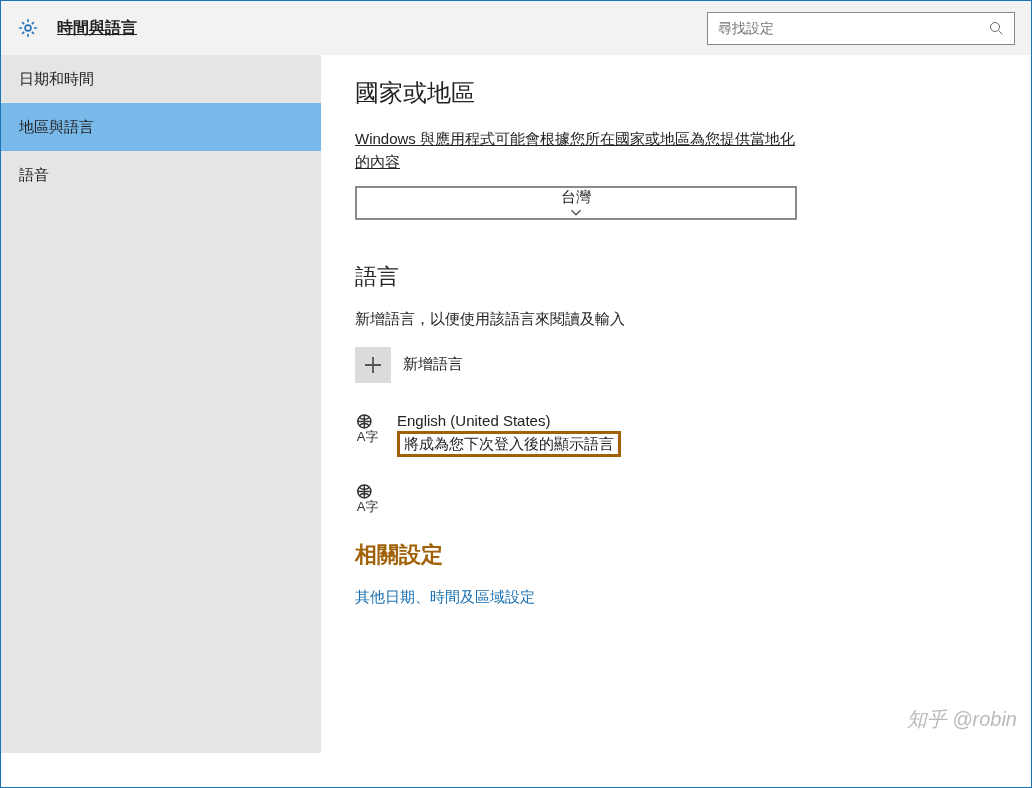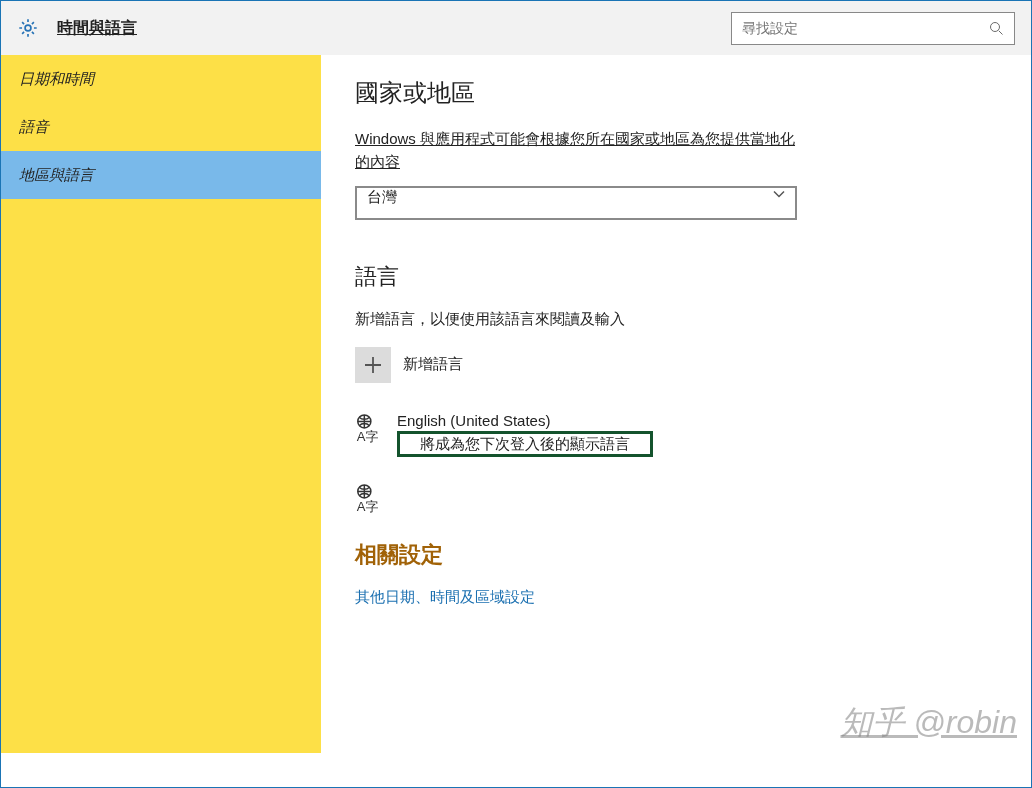--- a/index.html
+++ b/index.html
@@ -16,49 +16,49 @@
   .back-btn svg{width:16px;height:16px;stroke:#333;}
   .title-text{font-size:13px; color:#333; margin-left:10px;}
   .win-controls{margin-left:auto; display:flex;}
   .win-btn{width:46px;height:34px;display:flex;align-items:center;justify-content:center;}
   .win-btn svg{width:11px;height:11px;stroke:#333;fill:none;stroke-width:1;}
   .win-btn.close svg{stroke-width:1.2;}
   
   .header{height:54px; background:#f2f2f2; display:flex; align-items:center; padding:0 16px; border-bottom:0;}
   .gear{width:22px;height:22px;stroke:#2672b6;fill:none;stroke-width:1.8;}
   .header-title{font-size:16px; font-weight:600; margin-left:18px; color:#222;text-decoration:underline;}
-  .search-box{margin-left:auto; width:284px; height:33px; border:1px solid #888; display:flex; align-items:center; padding:0 10px; background:#fff;}
+  .search-box{margin-left:auto; width:308px; height:33px; border:1px solid #888; display:flex; align-items:center; padding:0 10px; background:#fff;}
   .search-box input{flex:1; border:none; outline:none; font-size:14px; color:#666; background:transparent;}
   .search-box svg{width:15px;height:15px;stroke:#666;fill:none;stroke-width:1.3;}
   
   .body{display:flex; height:calc(788px - 34px - 54px - 2px);}
-  .sidebar{width:320px; background:#fde047;font-style:italic;}
+  .sidebar{width:320px; background:#e5e5e5;}
   .nav-item{height:48px; display:flex; align-items:center; padding:0 18px; font-size:15px; color:#222;}
   .nav-item.selected{background:#79b9ea;}
   .content{flex:1; padding:22px 18px 0 34px; position:relative; overflow:hidden; background:#fff;}
   .section-h{font-size:24px; font-weight:400; color:#222; margin-bottom:18px;}
   .section-h.sm{font-size:22px;}
   .desc{font-size:15px; color:#222; line-height:1.55; max-width:450px; margin-bottom:12px;text-decoration:underline;}
-  .combo{width:442px; height:34px; border:2px solid #8a8a8a; display:flex; padding:0 10px; font-size:15px; color:#222; justify-content:space-between; margin-bottom:42px;}
+  .combo{width:442px; height:34px; border:2px solid #8a8a8a; display:flex; align-items:center; padding:0 10px; font-size:15px; color:#222; justify-content:space-between; margin-bottom:42px;flex-direction:column;}
   .combo svg{width:12px;height:12px;stroke:#555;fill:none;stroke-width:1.5;}
   .hint{font-size:15px; color:#222; margin-bottom:18px;}
   .add-row{display:flex; align-items:center; margin-bottom:28px;}
   .add-btn{width:36px;height:36px;background:#dcdcdc;display:flex;align-items:center;justify-content:center;margin-right:12px;}
   .add-btn svg{width:18px;height:18px;stroke:#555;stroke-width:1.8;fill:none;}
   .add-label{font-size:15px;color:#222;}
   .lang-row{display:flex; align-items:flex-start; margin-bottom:24px;}
   .lang-icon{width:30px; margin-right:12px; margin-top:2px;}
   .lang-icon svg{width:28px;height:30px;}
   .lang-text{display:flex;flex-direction:column;}
   .lang-name{font-size:15px;color:#222;line-height:1.35;}
   .lang-sub{font-size:15px;color:#222;line-height:1.35;}
-  .highlight-box{border:3px solid #14532d; padding:0 20px; display:inline-block;}
+  .highlight-box{border:3px solid #a16207; padding:0 4px; display:inline-block;}
   .related-h{font-size:22px;font-weight:700;color:#a16207;margin-top:18px;margin-bottom:18px;}
   .link{color:#1a6fb0; font-size:15px; cursor:pointer;}
-  .watermark{position:absolute; right:14px; bottom:8px; font-size:32px; color:rgba(130,130,130,0.55); font-style:italic; font-family:"Segoe UI",sans-serif; pointer-events:none;text-decoration:underline;}
+  .watermark{position:absolute; right:14px; bottom:20px; font-size:20px; color:rgba(130,130,130,0.55); font-style:italic; font-family:"Segoe UI",sans-serif; pointer-events:none;}
 </style>
 </head>
 <body>
 
 <div class="window">
 
 
   <div class="header">
     <svg class="gear" viewBox="0 0 24 24">
       <circle cx="12" cy="12" r="3.2"></circle>
@@ -72,25 +72,25 @@
           <path d="M13 13l5 5"></path>
         </svg>
     </div>
   </div>
 
   <div class="body">
     <div class="sidebar">
       <div class="nav-item">
           <span>日期和時間</span>
         </div>
+      <div class="nav-item selected">
+          <span>地區與語言</span>
+        </div>
       <div class="nav-item">
           <span>語音</span>
-        </div>
-      <div class="nav-item selected">
-          <span>地區與語言</span>
         </div>
     </div>
 
     <div class="content">
 
       <div class="section-h">國家或地區</div>
       <div class="desc">Windows 與應用程式可能會根據您所在國家或地區為您提供當地化的內容</div>
       <div class="combo">
         <span>台灣</span>
         <svg viewBox="0 0 12 12">

